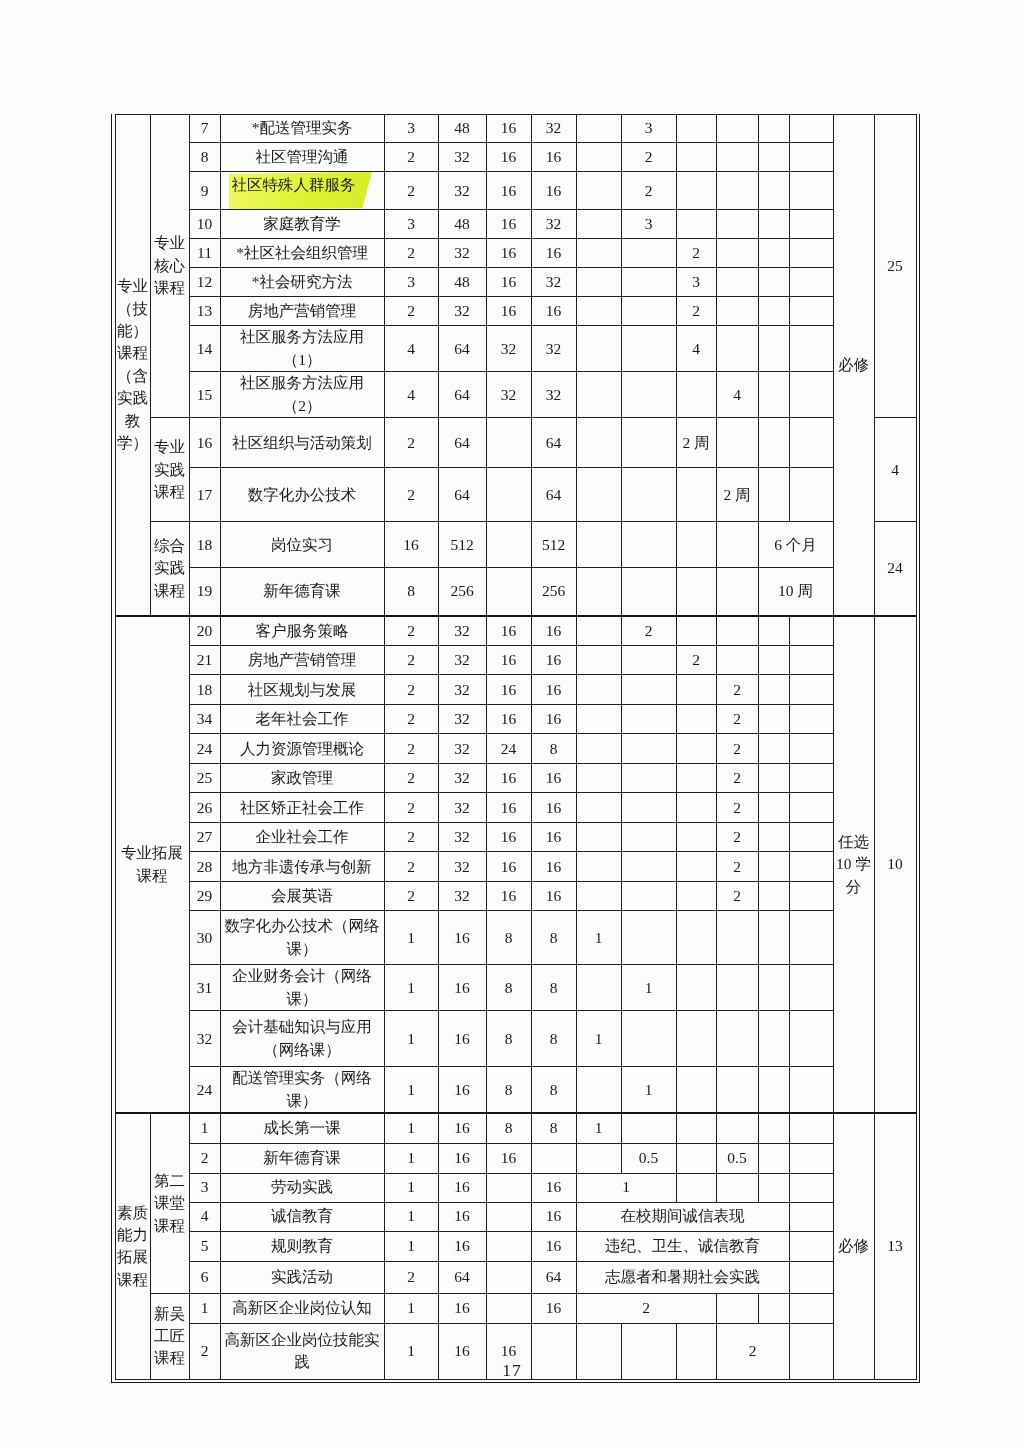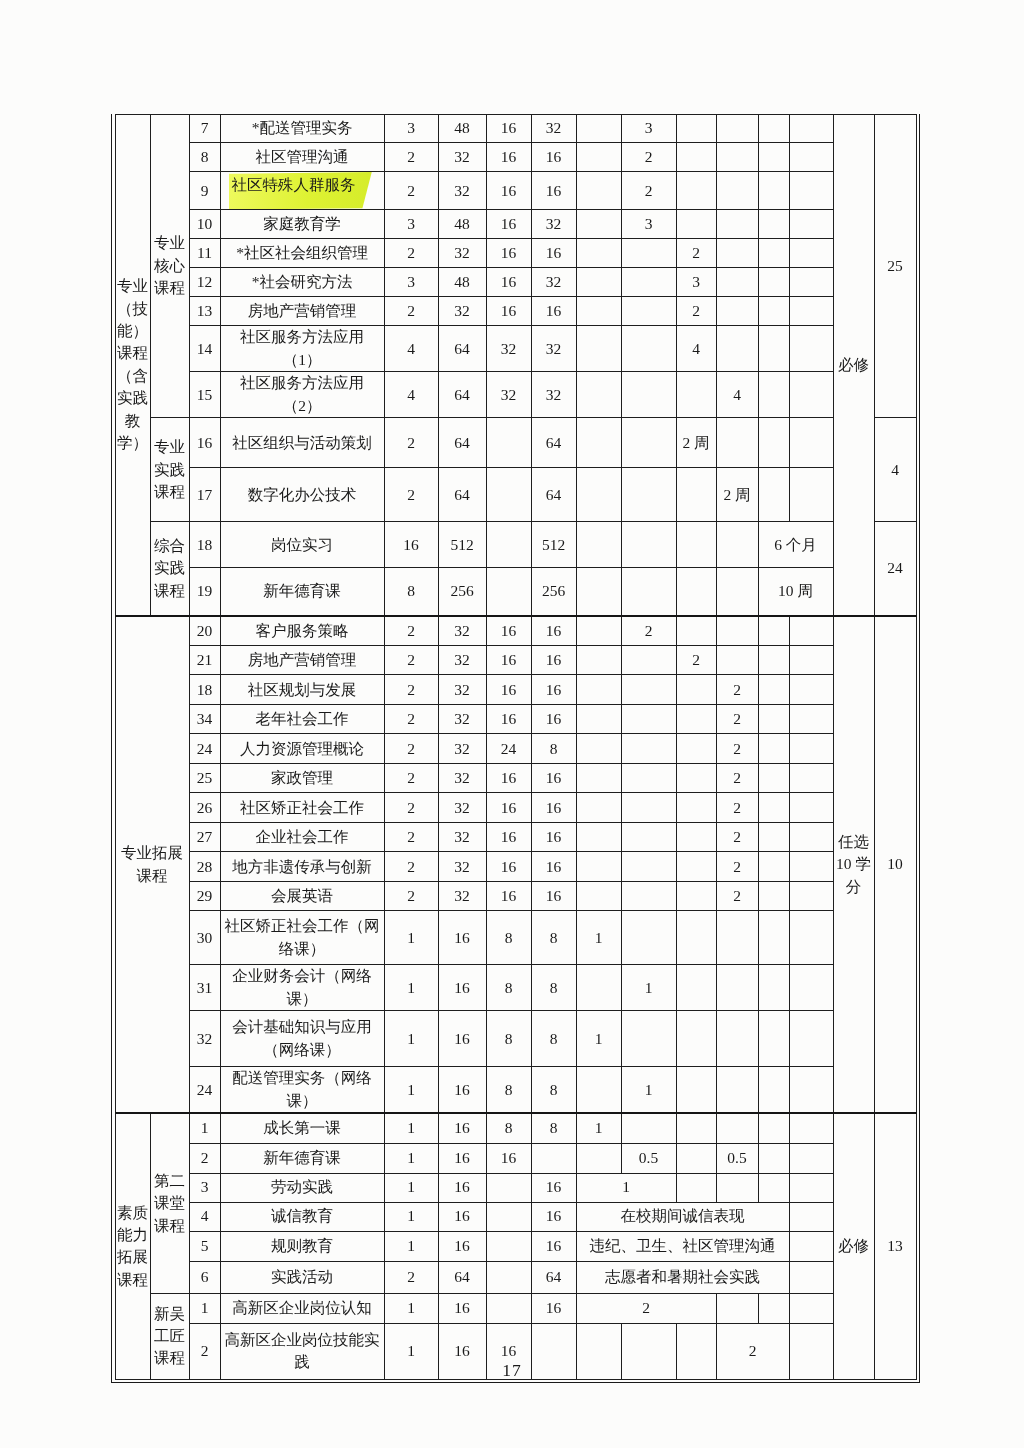--- a/index.html
+++ b/index.html
@@ -402,21 +402,21 @@
         <td>16</td>
         <td></td>
         <td></td>
         <td></td>
         <td>2</td>
         <td></td>
         <td></td>
       </tr>
       <tr style="height:54px">
         <td>30</td>
-        <td class="name">社区矫正社会工作（网络课）</td>
+        <td class="name">数字化办公技术（网络课）</td>
         <td>1</td>
         <td>16</td>
         <td>8</td>
         <td>8</td>
         <td>1</td>
         <td></td>
         <td></td>
         <td></td>
         <td></td>
         <td></td>
@@ -524,21 +524,21 @@
         <td colspan="5">在校期间诚信表现</td>
         <td></td>
       </tr>
       <tr style="height:30px">
         <td>5</td>
         <td class="name">规则教育</td>
         <td>1</td>
         <td>16</td>
         <td></td>
         <td>16</td>
-        <td colspan="5">违纪、卫生、社区管理沟通</td>
+        <td colspan="5">违纪、卫生、诚信教育</td>
         <td></td>
       </tr>
       <tr style="height:32px">
         <td>6</td>
         <td class="name">实践活动</td>
         <td>2</td>
         <td>64</td>
         <td></td>
         <td>64</td>
         <td colspan="5">志愿者和暑期社会实践</td>

